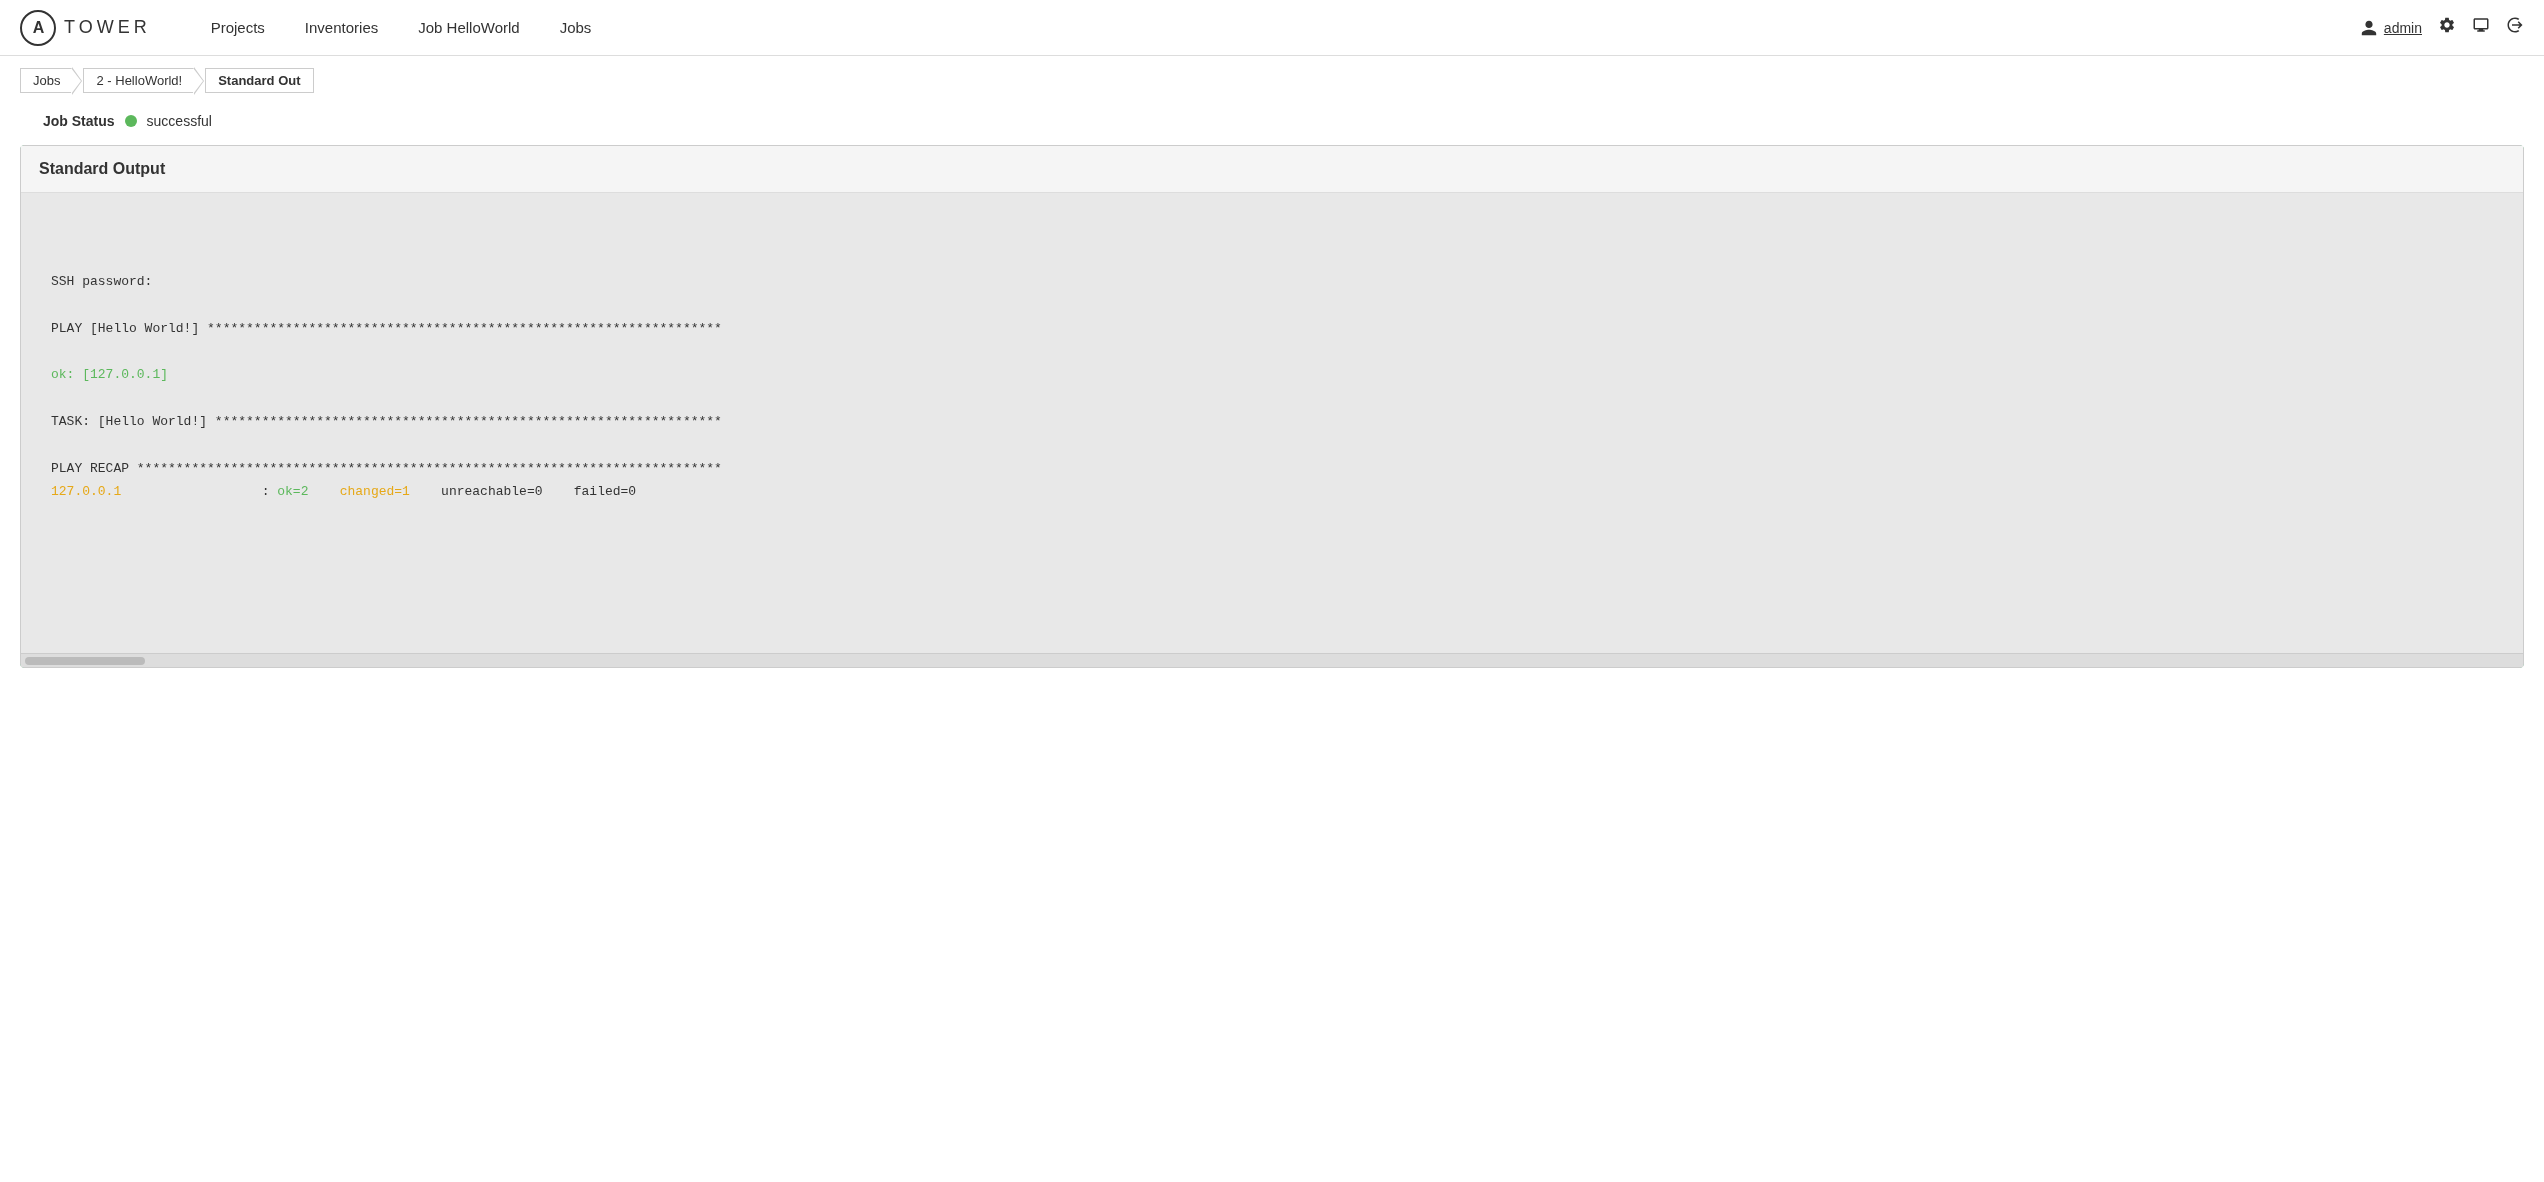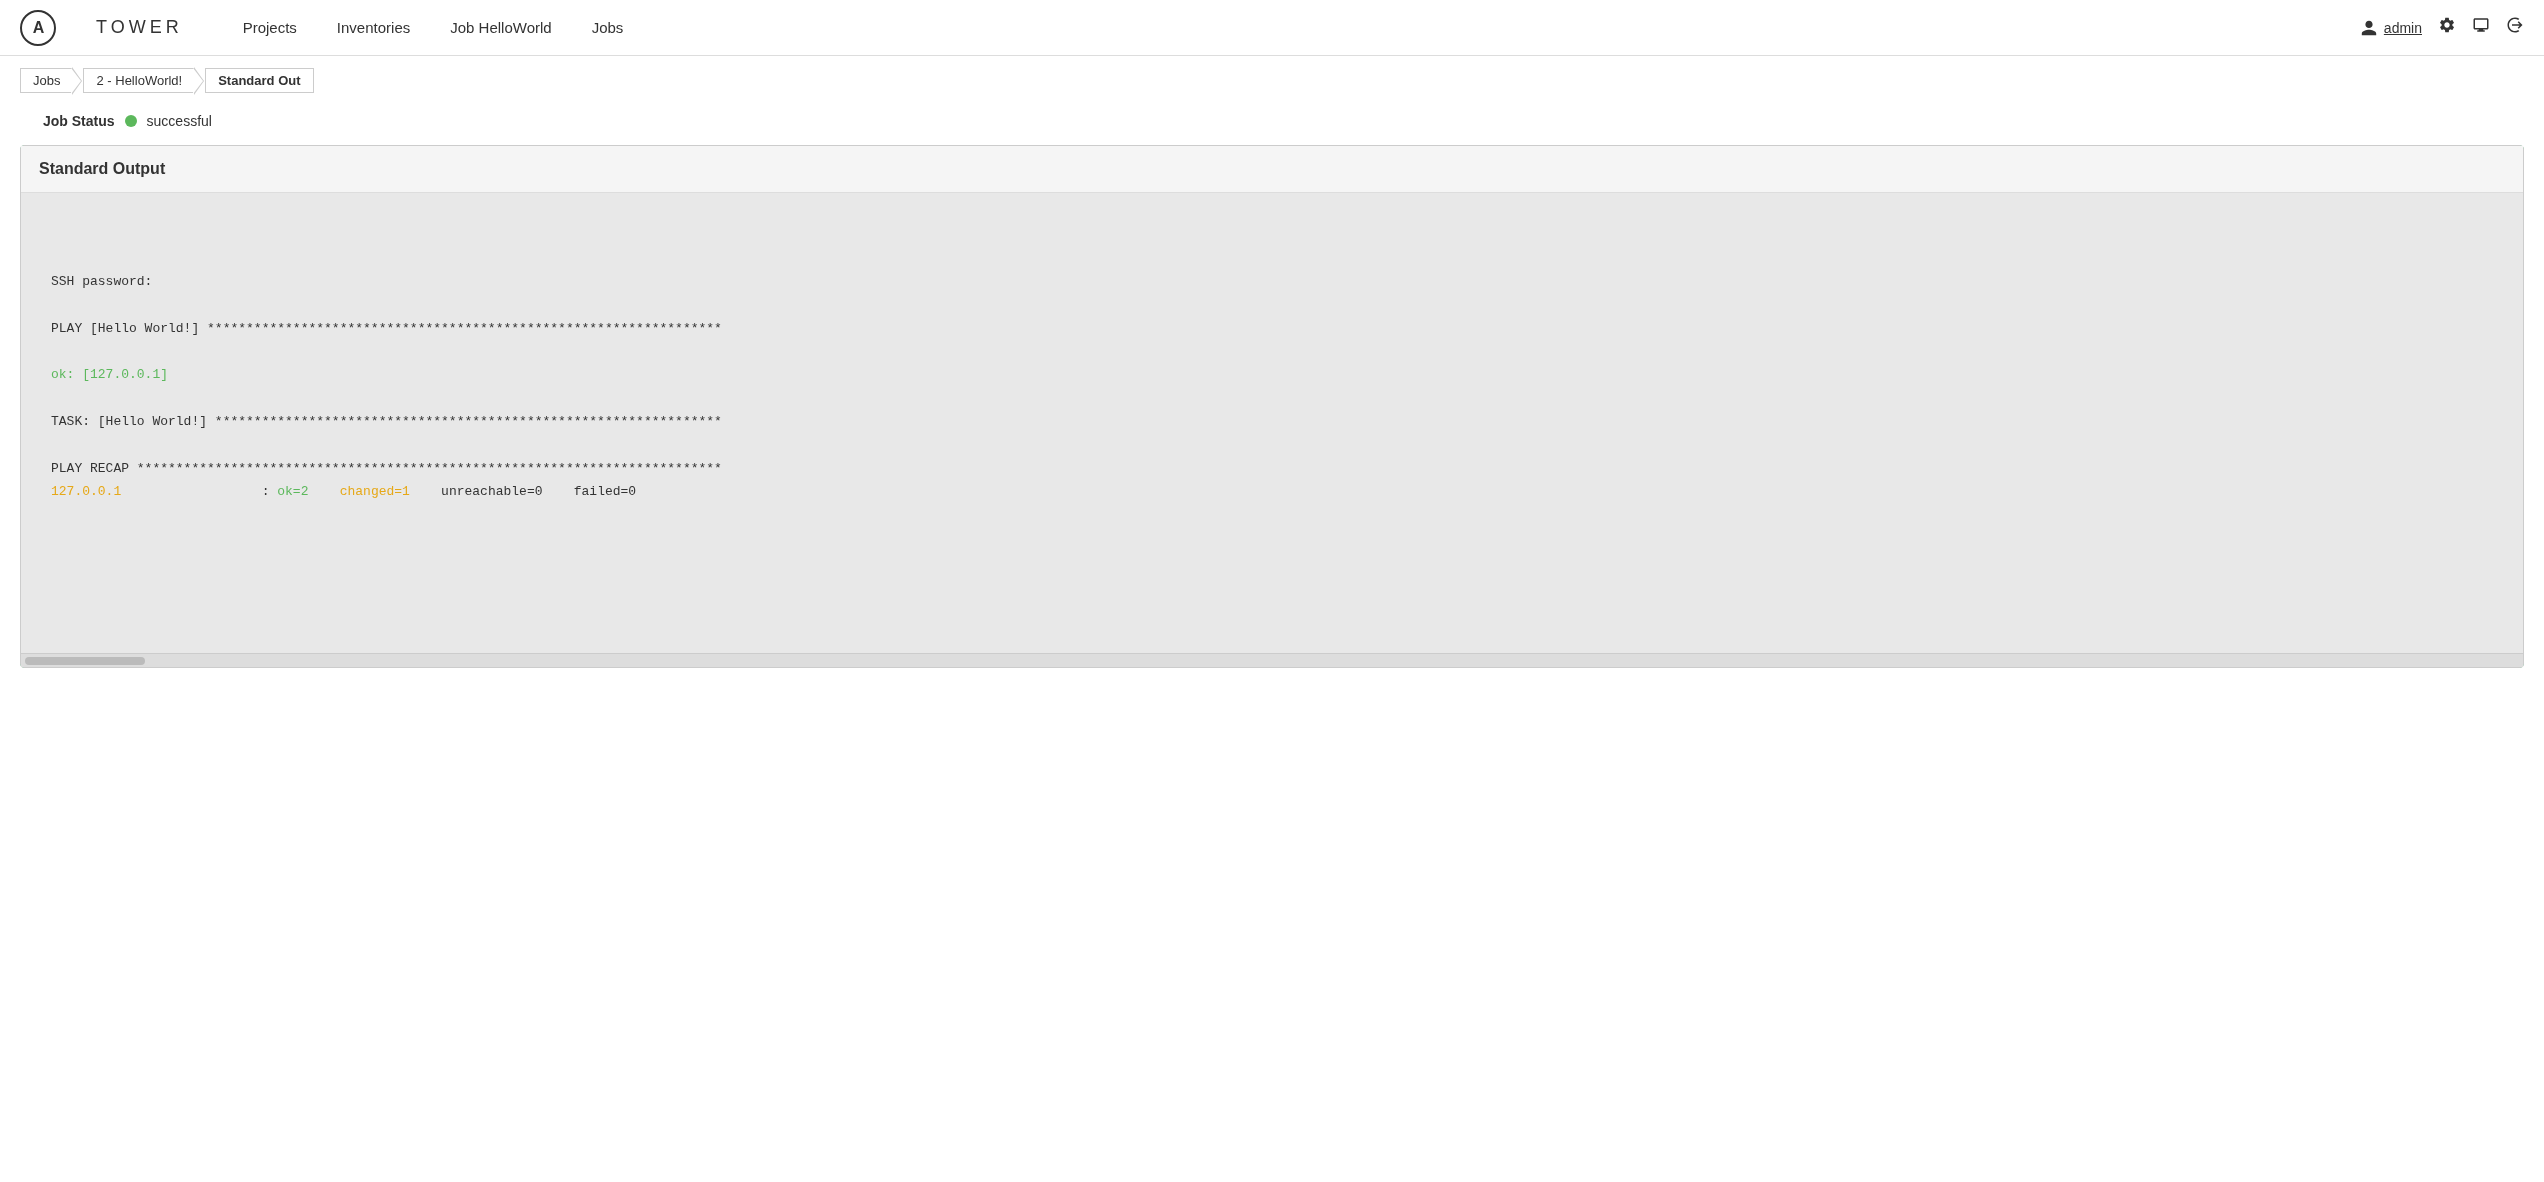--- a/index.html
+++ b/index.html
@@ -30,21 +30,20 @@
       justify-content: center;
       font-weight: bold;
       font-size: 16px;
       letter-spacing: -1px;
     }
     .logo-text {
       font-size: 18px;
       letter-spacing: 4px;
       font-weight: 500;
       color: #333;
-      margin-left: 32px;
     }
     .nav-links {
       display: flex;
       gap: 0;
       flex: 1;
     }
     .nav-link {
       padding: 0 20px;
       height: 40px;
       display: flex;

